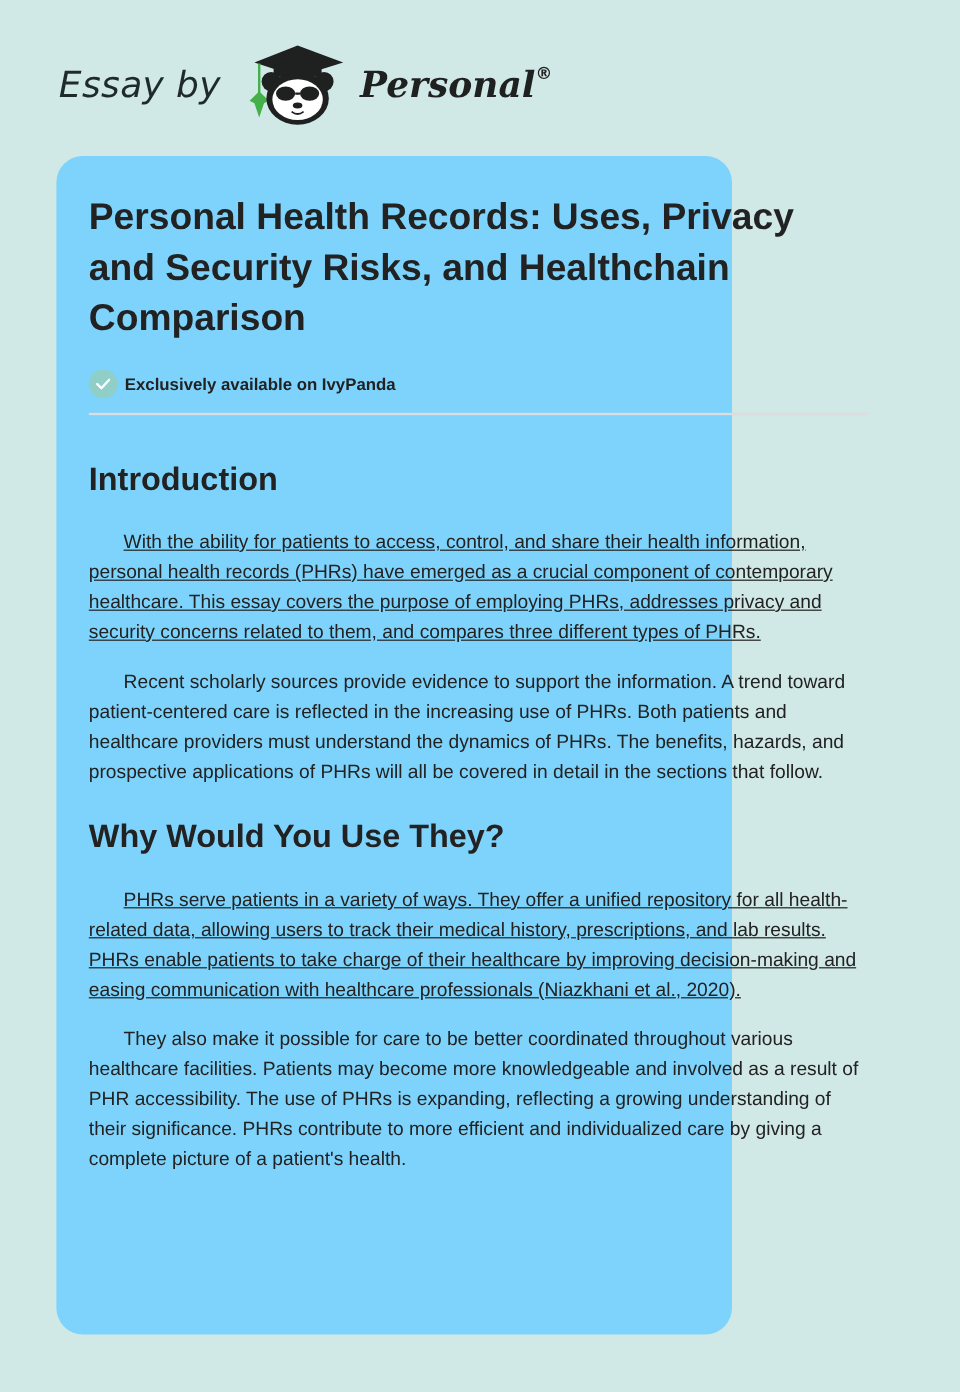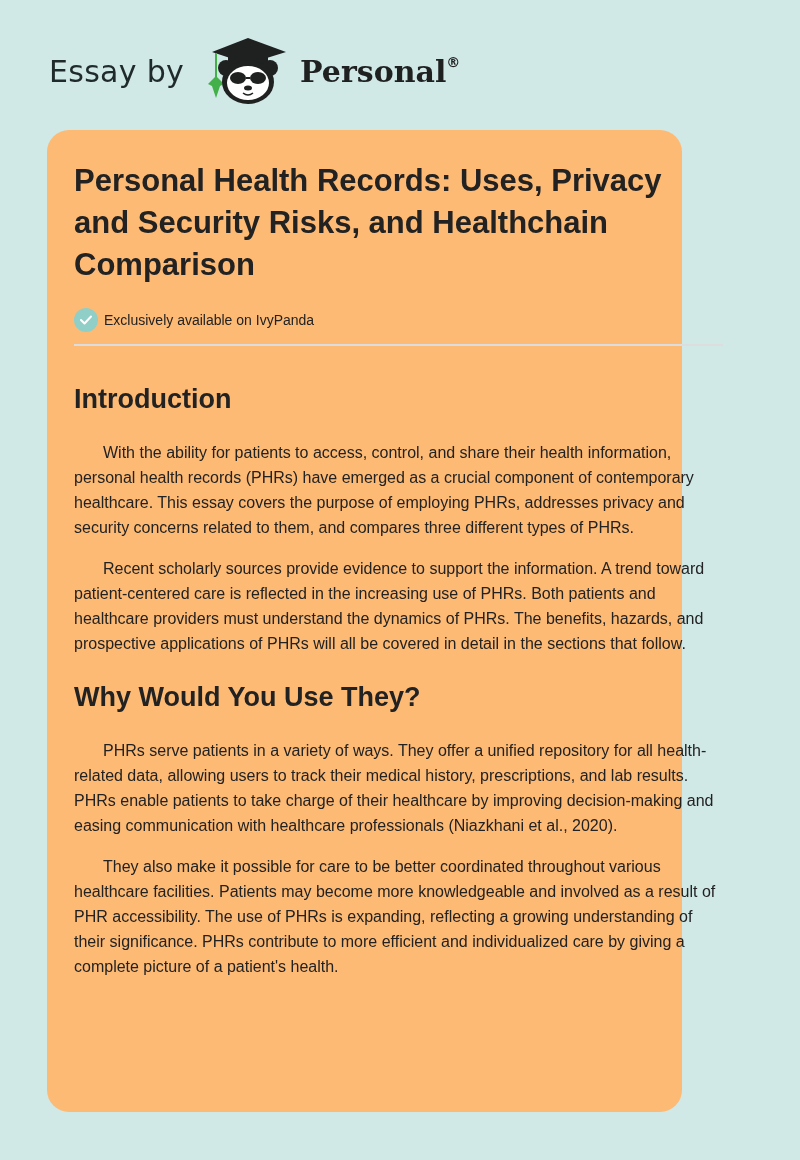--- a/index.html
+++ b/index.html
@@ -6,59 +6,59 @@
   body {
     width: 800px; height: 1160px;
     background: #d0e8e6;
     font-family: "Liberation Sans", sans-serif;
     color: #222;
     position: relative;
     overflow: hidden;
   }
   .header {
     position: absolute; left: 49px; top: 36px;
-    height: 70px; display: flex; align-items: center;
+    height: 70px; display: flex; align-items: center; font-style: italic;
   }
   .essay-by {
     font-family: "DejaVu Sans", sans-serif;
     font-size: 30px; color: #1f2a2a; letter-spacing: 0.3px;
     margin-right: 18px;
   }
   .logo-icon { width: 92px; height: 70px; margin-right: 6px; }
   .brand {
     font-family: "DejaVu Serif", serif; font-weight: bold;
     font-size: 30px; color: #1f2020; position: relative;
   }
   .brand sup { font-size: 14px; position: relative; top: -4px; font-family: "DejaVu Sans", sans-serif; }
   .card {
     position: absolute; left: 47px; top: 130px;
-    width: 635px; height: 982px;
-    background: #fdba74; border-radius: 22px;
+    width: 563px; height: 982px;
+    background: #7dd3fc; border-radius: 22px;
   }
   .inner { position: absolute; left: 27px; top: 30px; width: 649px; }
   h1 {
     margin: 0; font-size: 31px; line-height: 42px; font-weight: bold;
     color: #222;
   }
   .badge { display: flex; align-items: center; margin-top: 21px; height: 26px; }
   .check {
     width: 24px; height: 24px; border-radius: 50%;
     background: #8fcfc8; display: flex; align-items: center; justify-content: center;
     margin-right: 6px;
   }
-  .badge-label { font-size: 14px; font-weight: normal; color: #222; }
+  .badge-label { font-size: 14px; font-weight: bold; color: #222; }
   .divider { height: 2px; background: #dddddd; margin-top: 11px; }
   h2 {
     margin: 24px 0 0 0; font-size: 27px; line-height: 34px; font-weight: bold; color: #222;
   }
   p {
     margin: 0; font-size: 16px; line-height: 25px; color: #222; text-indent: 29px;
   }
   .sec-intro-h { margin-top: 36px; }
-  .p1 { margin-top: 24px; }
+  .p1 { margin-top: 24px; text-decoration: underline; }
   .pn { margin-top: 16px; }
   .sec2-h { margin-top: 24px; }
 </style>
 </head>
 <body>
 
 <div class="header">
   <span class="essay-by">Essay by</span>
   <svg class="logo-icon" viewBox="0 0 92 70">
 

